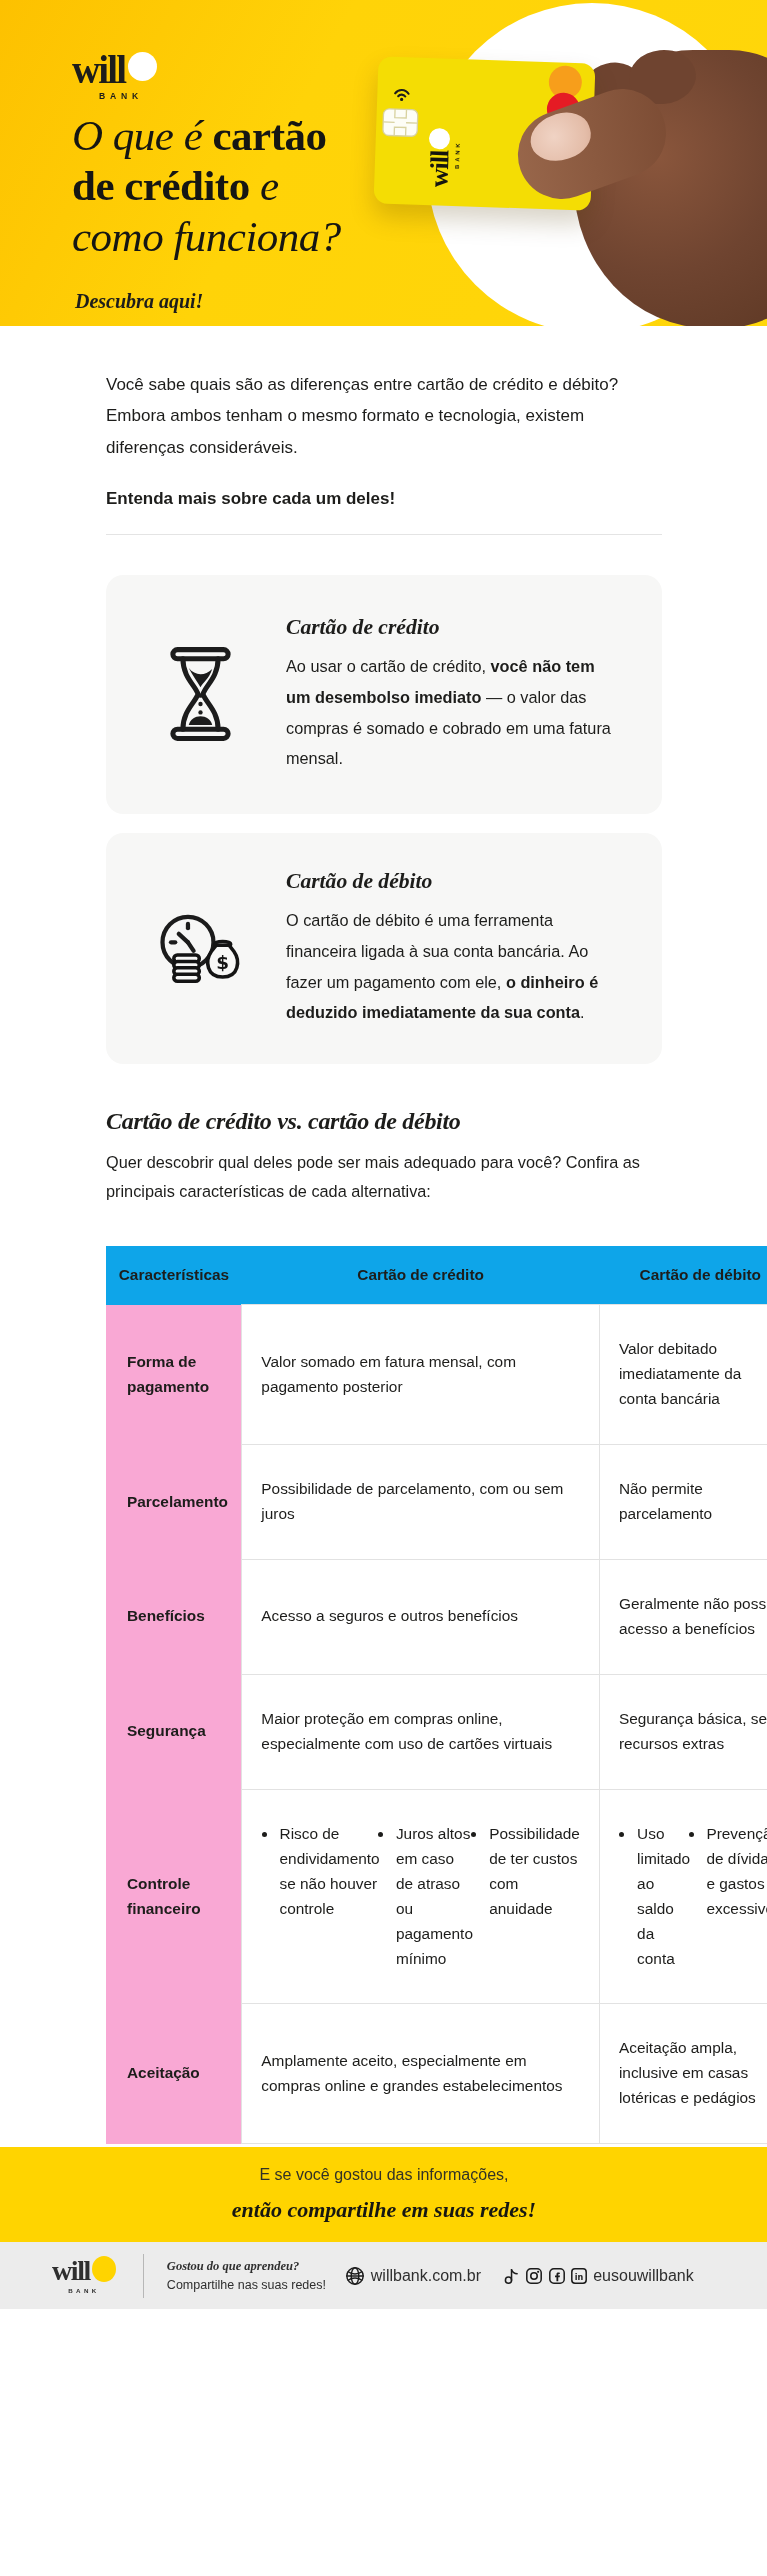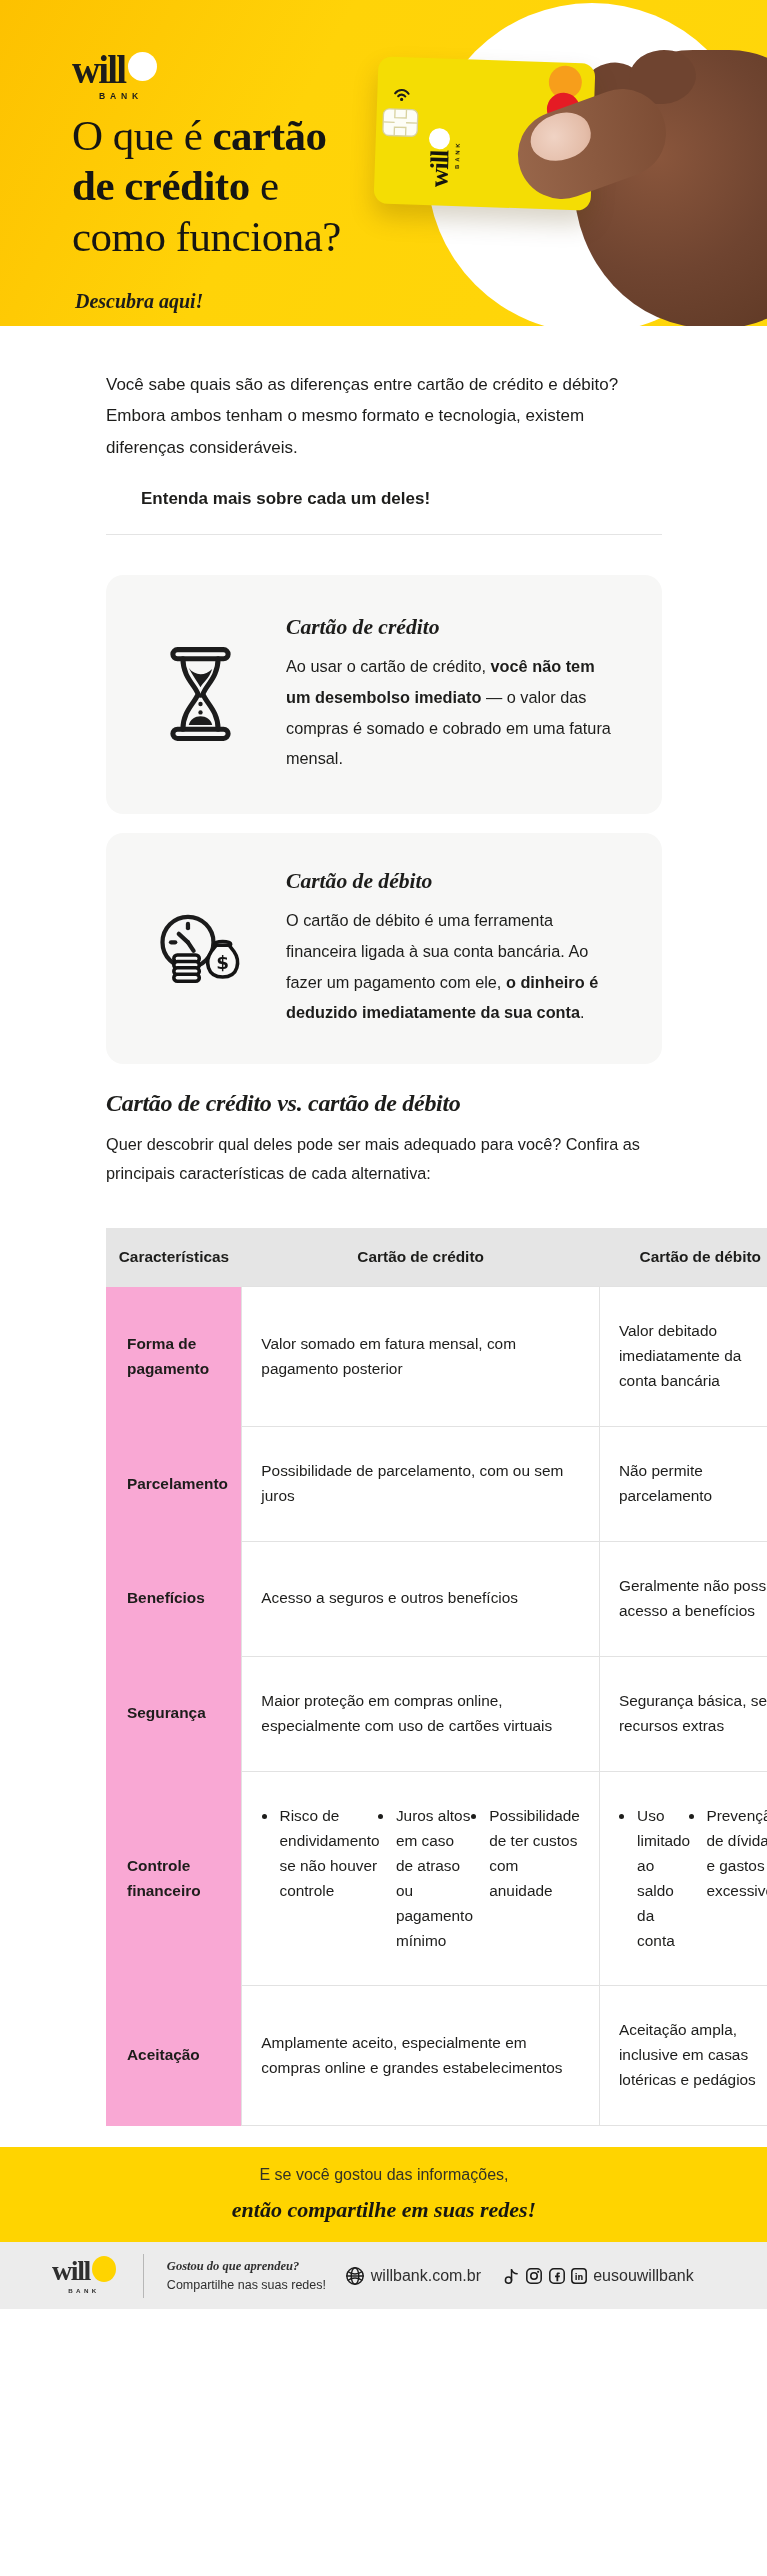--- a/index.html
+++ b/index.html
@@ -19,21 +19,21 @@
                 border-radius:50%; background:#ffffff; }
   .logo{ position:absolute; left:72px; top:50px; }
   .logo-row{ display:flex; align-items:center; gap:2.9px; }
   .logo-word{ font-family:"Liberation Serif",serif; font-weight:700; font-size:39px;
               letter-spacing:-1.9px; line-height:1; }
   .logo-dot{ width:29px; height:29px; border-radius:50%; background:#ffffff; margin-top:-5.8px;}
   .logo-sub{ font-size:8.6px; font-weight:700; letter-spacing:4.8px; margin:1.9px 0 0 27px; }
 
   .hero-title{ position:absolute; left:72px; top:111px; font-size:43px; line-height:1.17;
                color:#161613; letter-spacing:-0.5px; }
-  .hero-title .it{ font-weight:400; }
+  .hero-title .it{ font-style:italic; font-weight:400; }
   .hero-title .bd{ font-weight:700; }
   .hero-sub{ position:absolute; left:75px; top:290px; font-size:20px; font-weight:700;
              font-style:italic; }
 
   
   .fist{ position:absolute; left:574px; top:50px; width:259px; height:278px; z-index:2;
          background:radial-gradient(circle at 32% 38%, #8a563c 0%, #6f4430 48%, #5a3622 100%);
          border-radius:46% 40% 42% 52%; }
   .knuckle{ position:absolute; background:#6f4430; border-radius:50%; z-index:2; }
   .k1{ left:582px; top:63px; width:60px; height:48px; transform:rotate(-14deg); }
@@ -61,36 +61,36 @@
           background:linear-gradient(100deg,#9b density,#7c4c34); 
           background:linear-gradient(100deg,#99674b,#7c4c34);
           border-radius:44px; transform:rotate(-20deg); }
   .thumb-nail{ position:absolute; left:530px; top:114px; width:61px; height:46px; z-index:5;
                background:radial-gradient(circle at 40% 45%, #f0d3c4 0%, #e4bda9 70%, #d8ab95 100%);
                border-radius:50% 46% 46% 50%; transform:rotate(-18deg); }
 
   
   .content{ height:1821px; flex:none; padding:0 106px; overflow:hidden; }
   .intro{ margin-top:43px; font-size:17px; line-height:1.84; }
-  .intro-cta{ margin-top:26px; font-size:17px; font-weight:700;margin-left:35px; }
+  .intro-cta{ margin-top:26px; font-size:17px; font-weight:700; }
   hr.divider{ margin-top:25px; border:none; border-top:1px solid #e4e4e4; }
 
   .info-card{ margin-top:40px; background:#f7f7f6; border-radius:17.3px;
               padding:40px 40px 40px 48px; display:flex; align-items:center; gap:40px; }
   .info-icon{ flex:none; width:92px; display:flex; justify-content:center; }
   .info-title{ font-size:21.6px; font-weight:700; font-style:italic; margin-bottom:11.5px; }
   .info-text{ font-size:16.3px; line-height:1.88; }
   .info-card.second{ margin-top:19px; padding-top:36px; padding-bottom:36px; }
 
-  .compare-h{ margin-top:26px; font-size:24px; font-weight:700; font-style:italic;
+  .compare-h{ margin-top:44px; font-size:24px; font-weight:700; font-style:italic;
               letter-spacing:-0.3px; }
   .compare-sub{ margin-top:13.4px; font-size:16.3px; line-height:1.78; }
 
   table.cmp{ margin-top:40px; width:100%; border-collapse:collapse; }
-  .cmp th{ background:#e5e5e5; font-size:15.4px; font-weight:700; padding:20px 12px;
+  .cmp th{ background:#0ea5e9; font-size:15.4px; font-weight:700; padding:20px 12px;
            text-align:center; }
   .cmp td{ background:#ffffff; border:1px solid #e2e2e2; padding:32px 19px;
            font-size:15.4px; line-height:1.62; vertical-align:middle; }
   .cmp td.feat{ background:#f9a8d4; border:none; font-weight:700; padding:17.3px 13.4px 17.3px 21px; }
   .cmp col.c1{ width:27%; } .cmp col.c2{ width:36%; } .cmp col.c3{ width:37%; }
   .cmp ul{ margin:0; padding-left:16.3px; display:flex; flex-direction:row; gap:14.4px; }
   .cmp li{ padding-left:1.9px; }
 
   
   .share-band{ height:95px; flex:none; background:#ffd400; display:flex; flex-direction:column;

